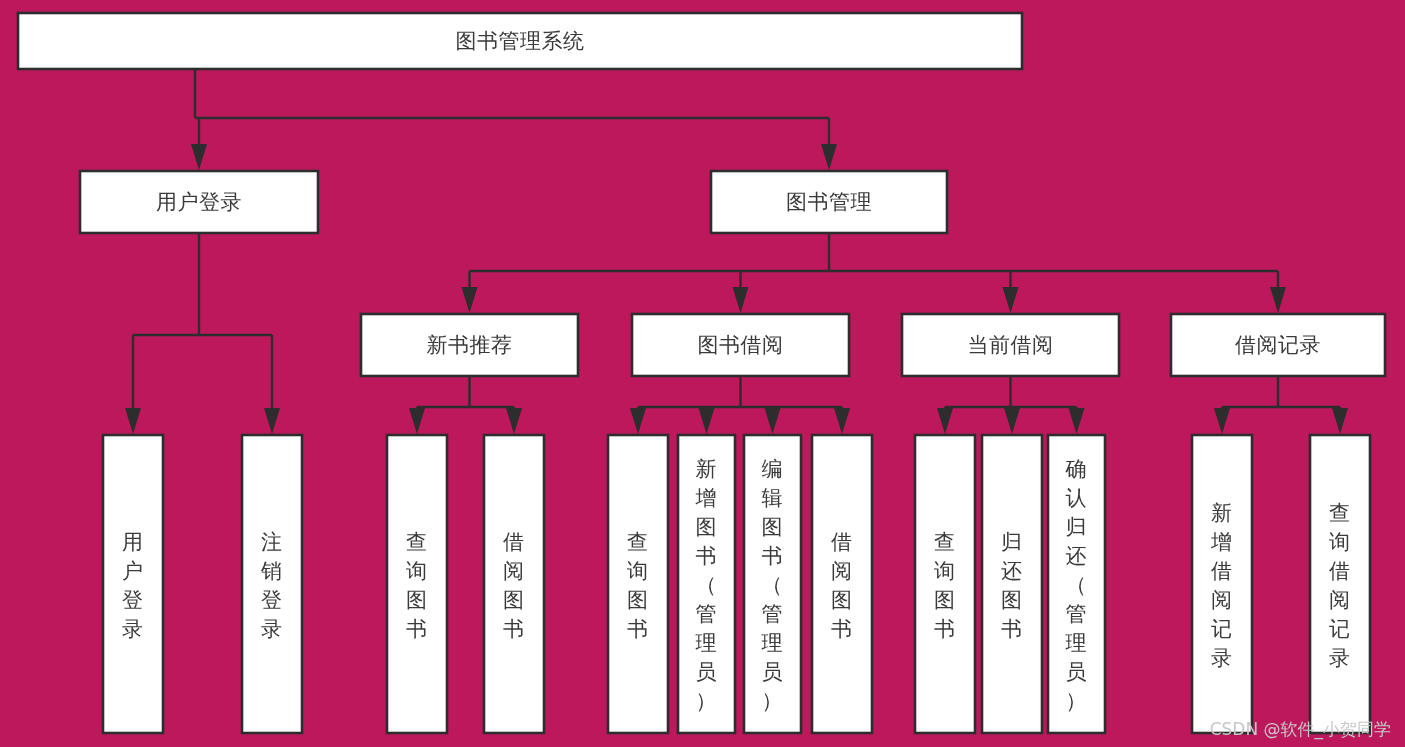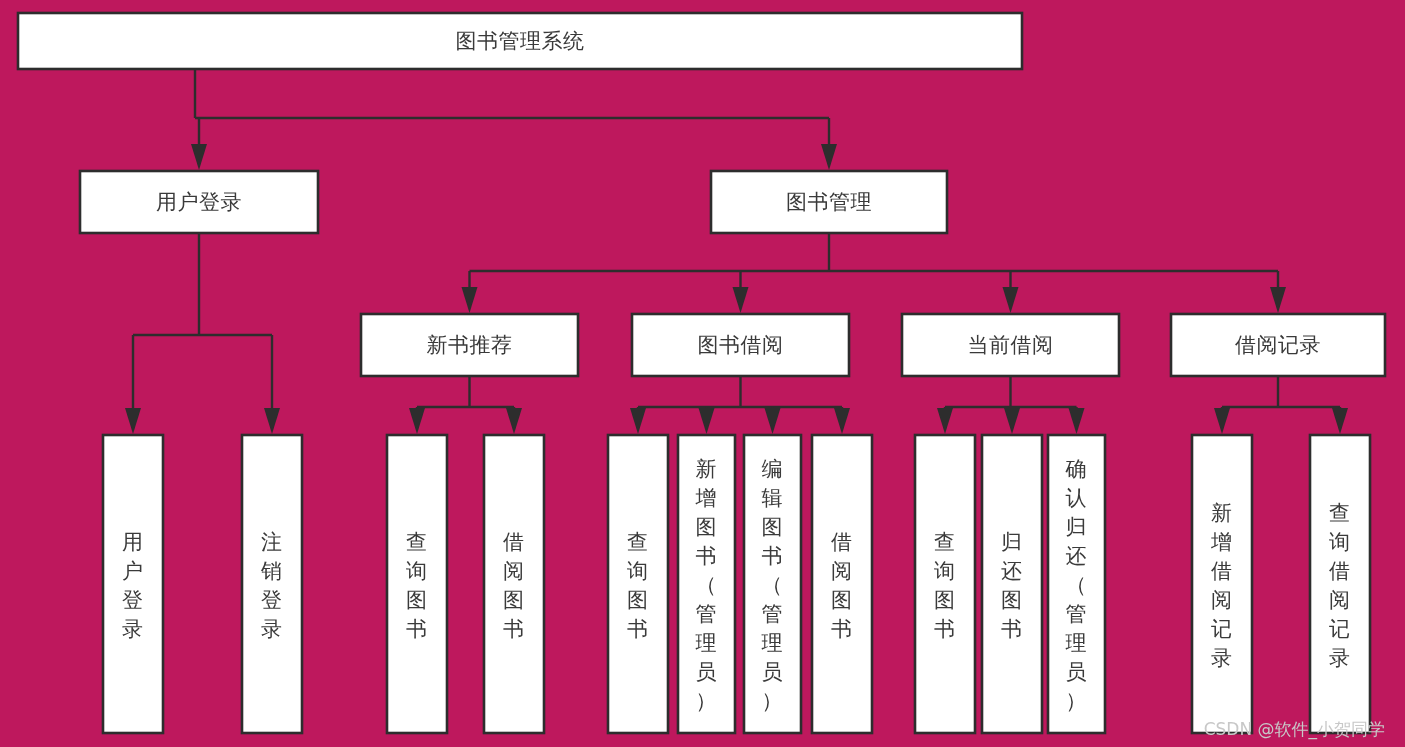--- a/index.html
+++ b/index.html
@@ -51,21 +51,21 @@
     stroke-width: 2.4;
     fill: none;
     stroke-linecap: butt;
   }
   .arrow-head {
     fill: #2d2d2d;
     stroke: none;
   }
   .watermark-text {
     position: absolute;
-    right: 20px;
+    right: 14px;
     bottom: 6px;
     color: #c8c8c8;
     font-size: 17px;
     font-family: "DejaVu Sans", "Liberation Sans", sans-serif;
     white-space: nowrap;
     user-select: none;
     pointer-events: none;
   }
 </style>
 </head>

